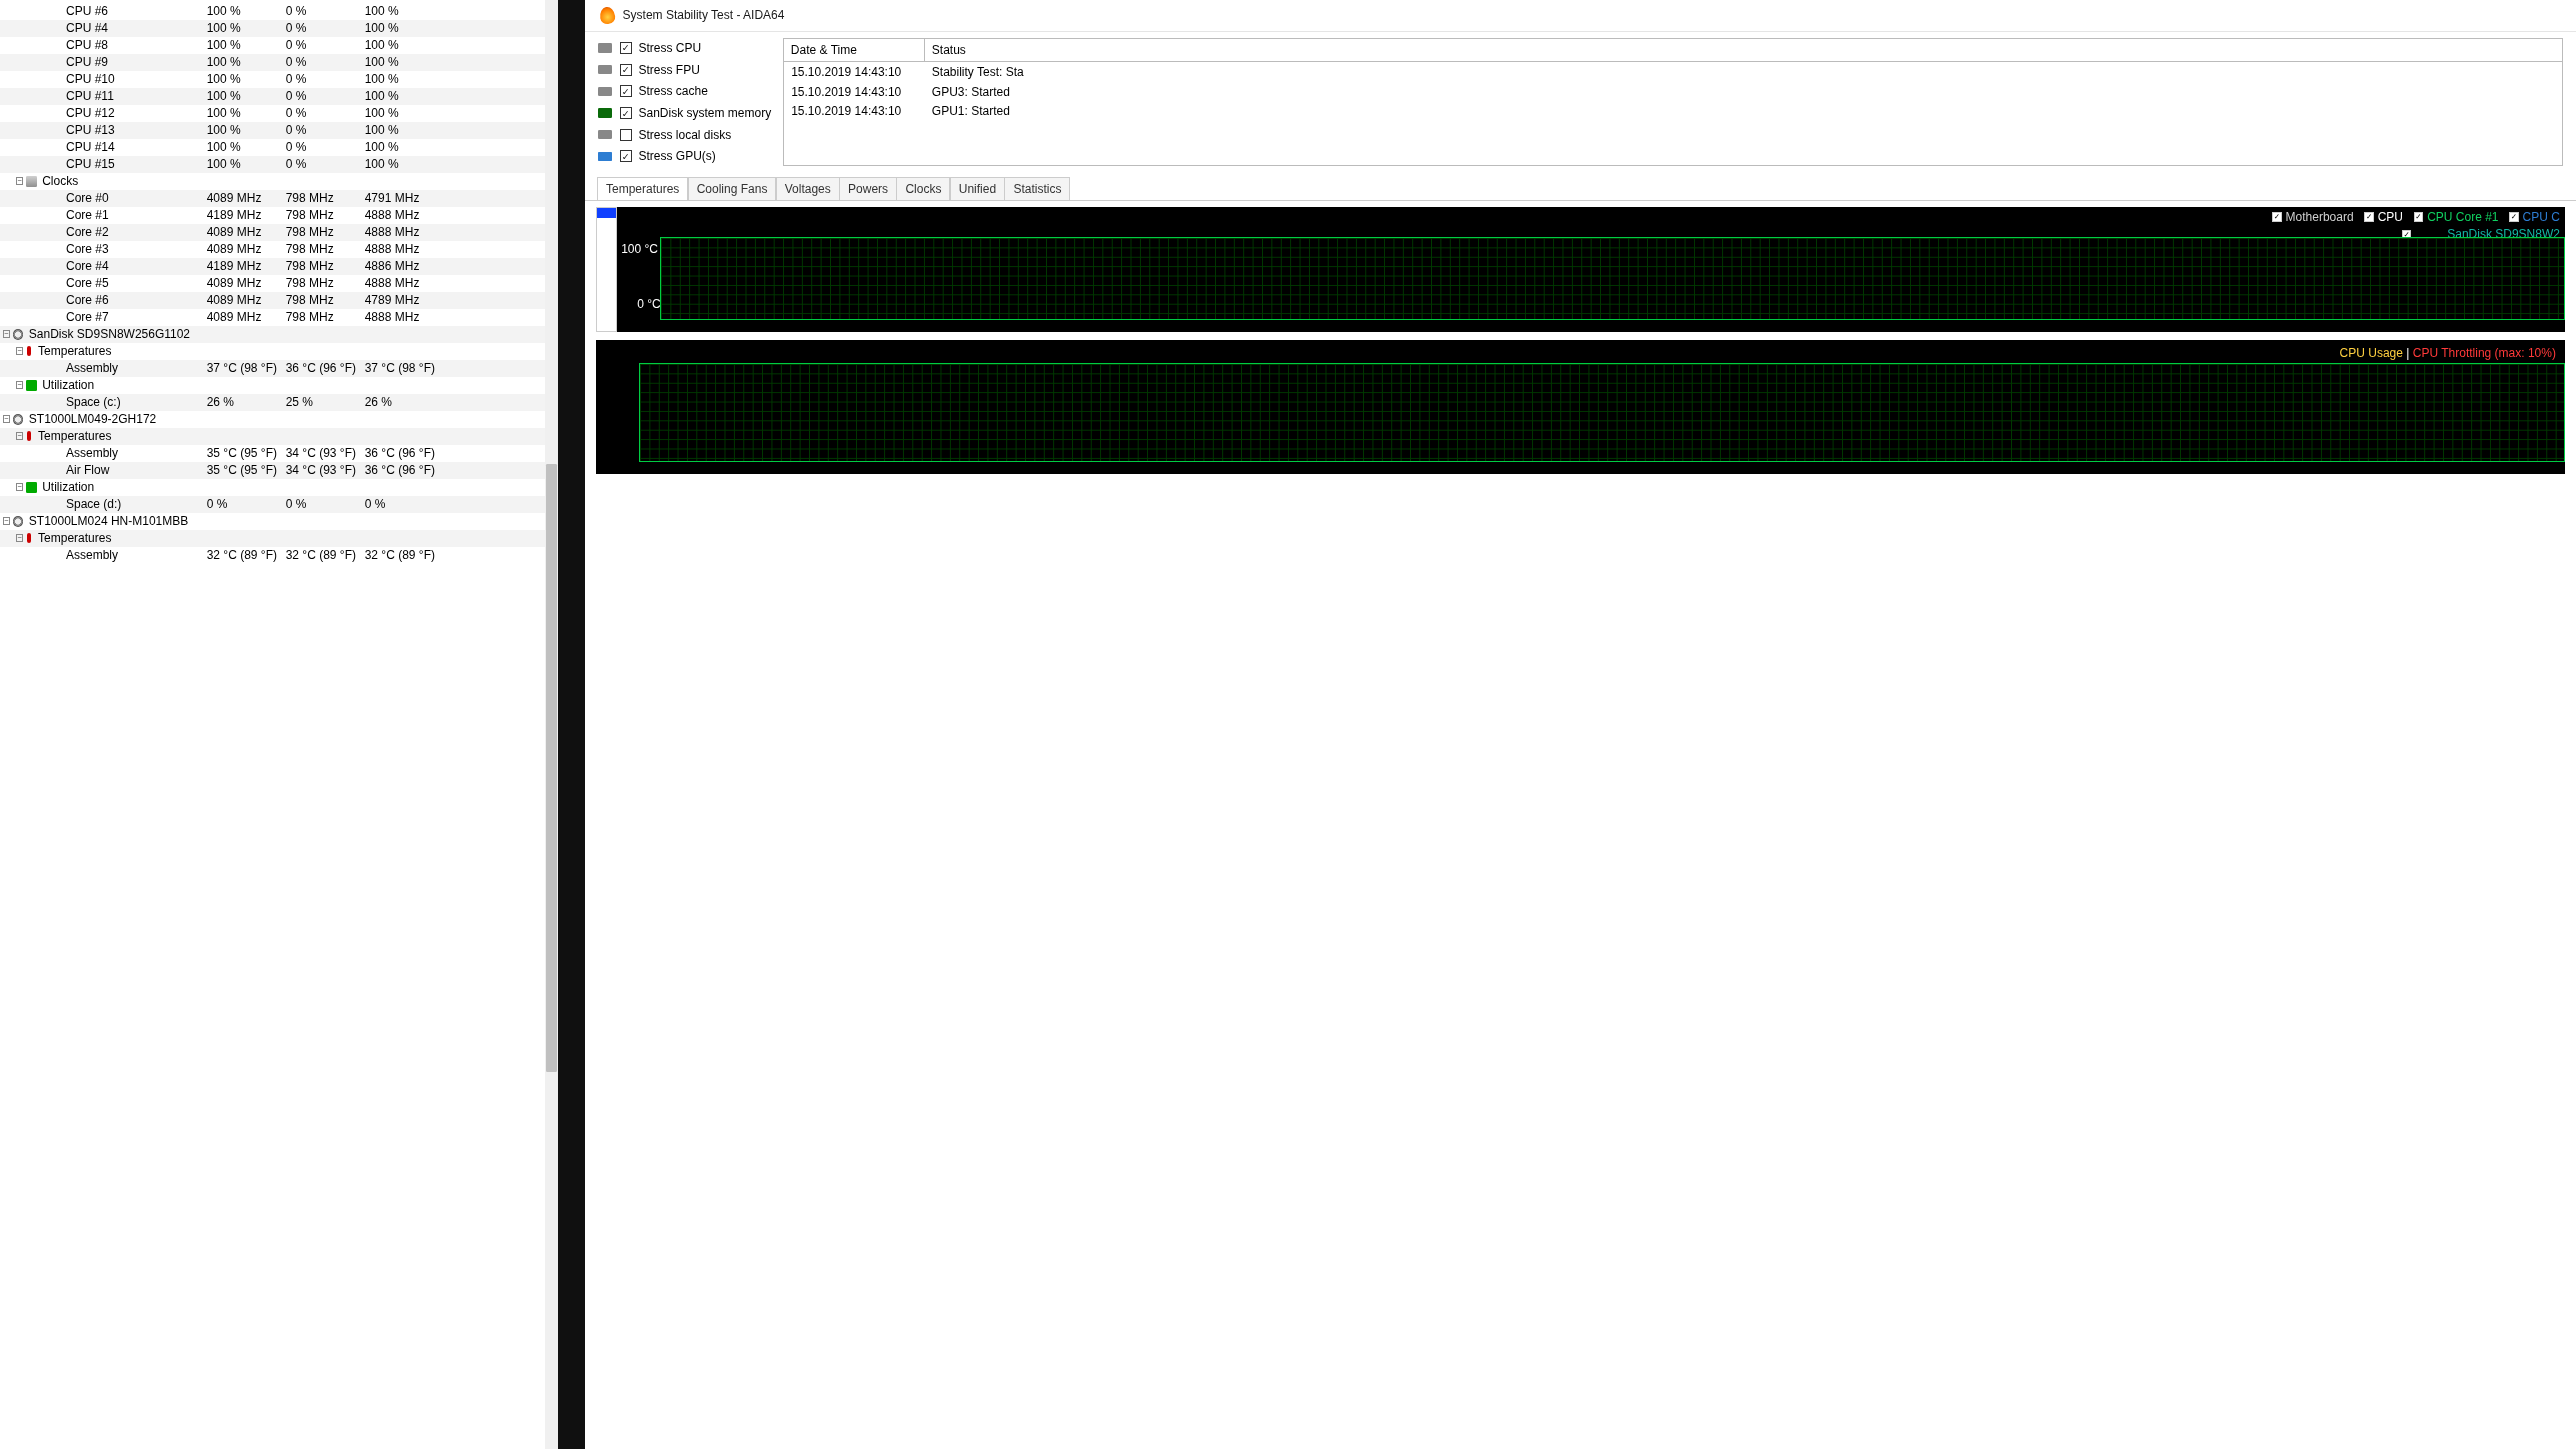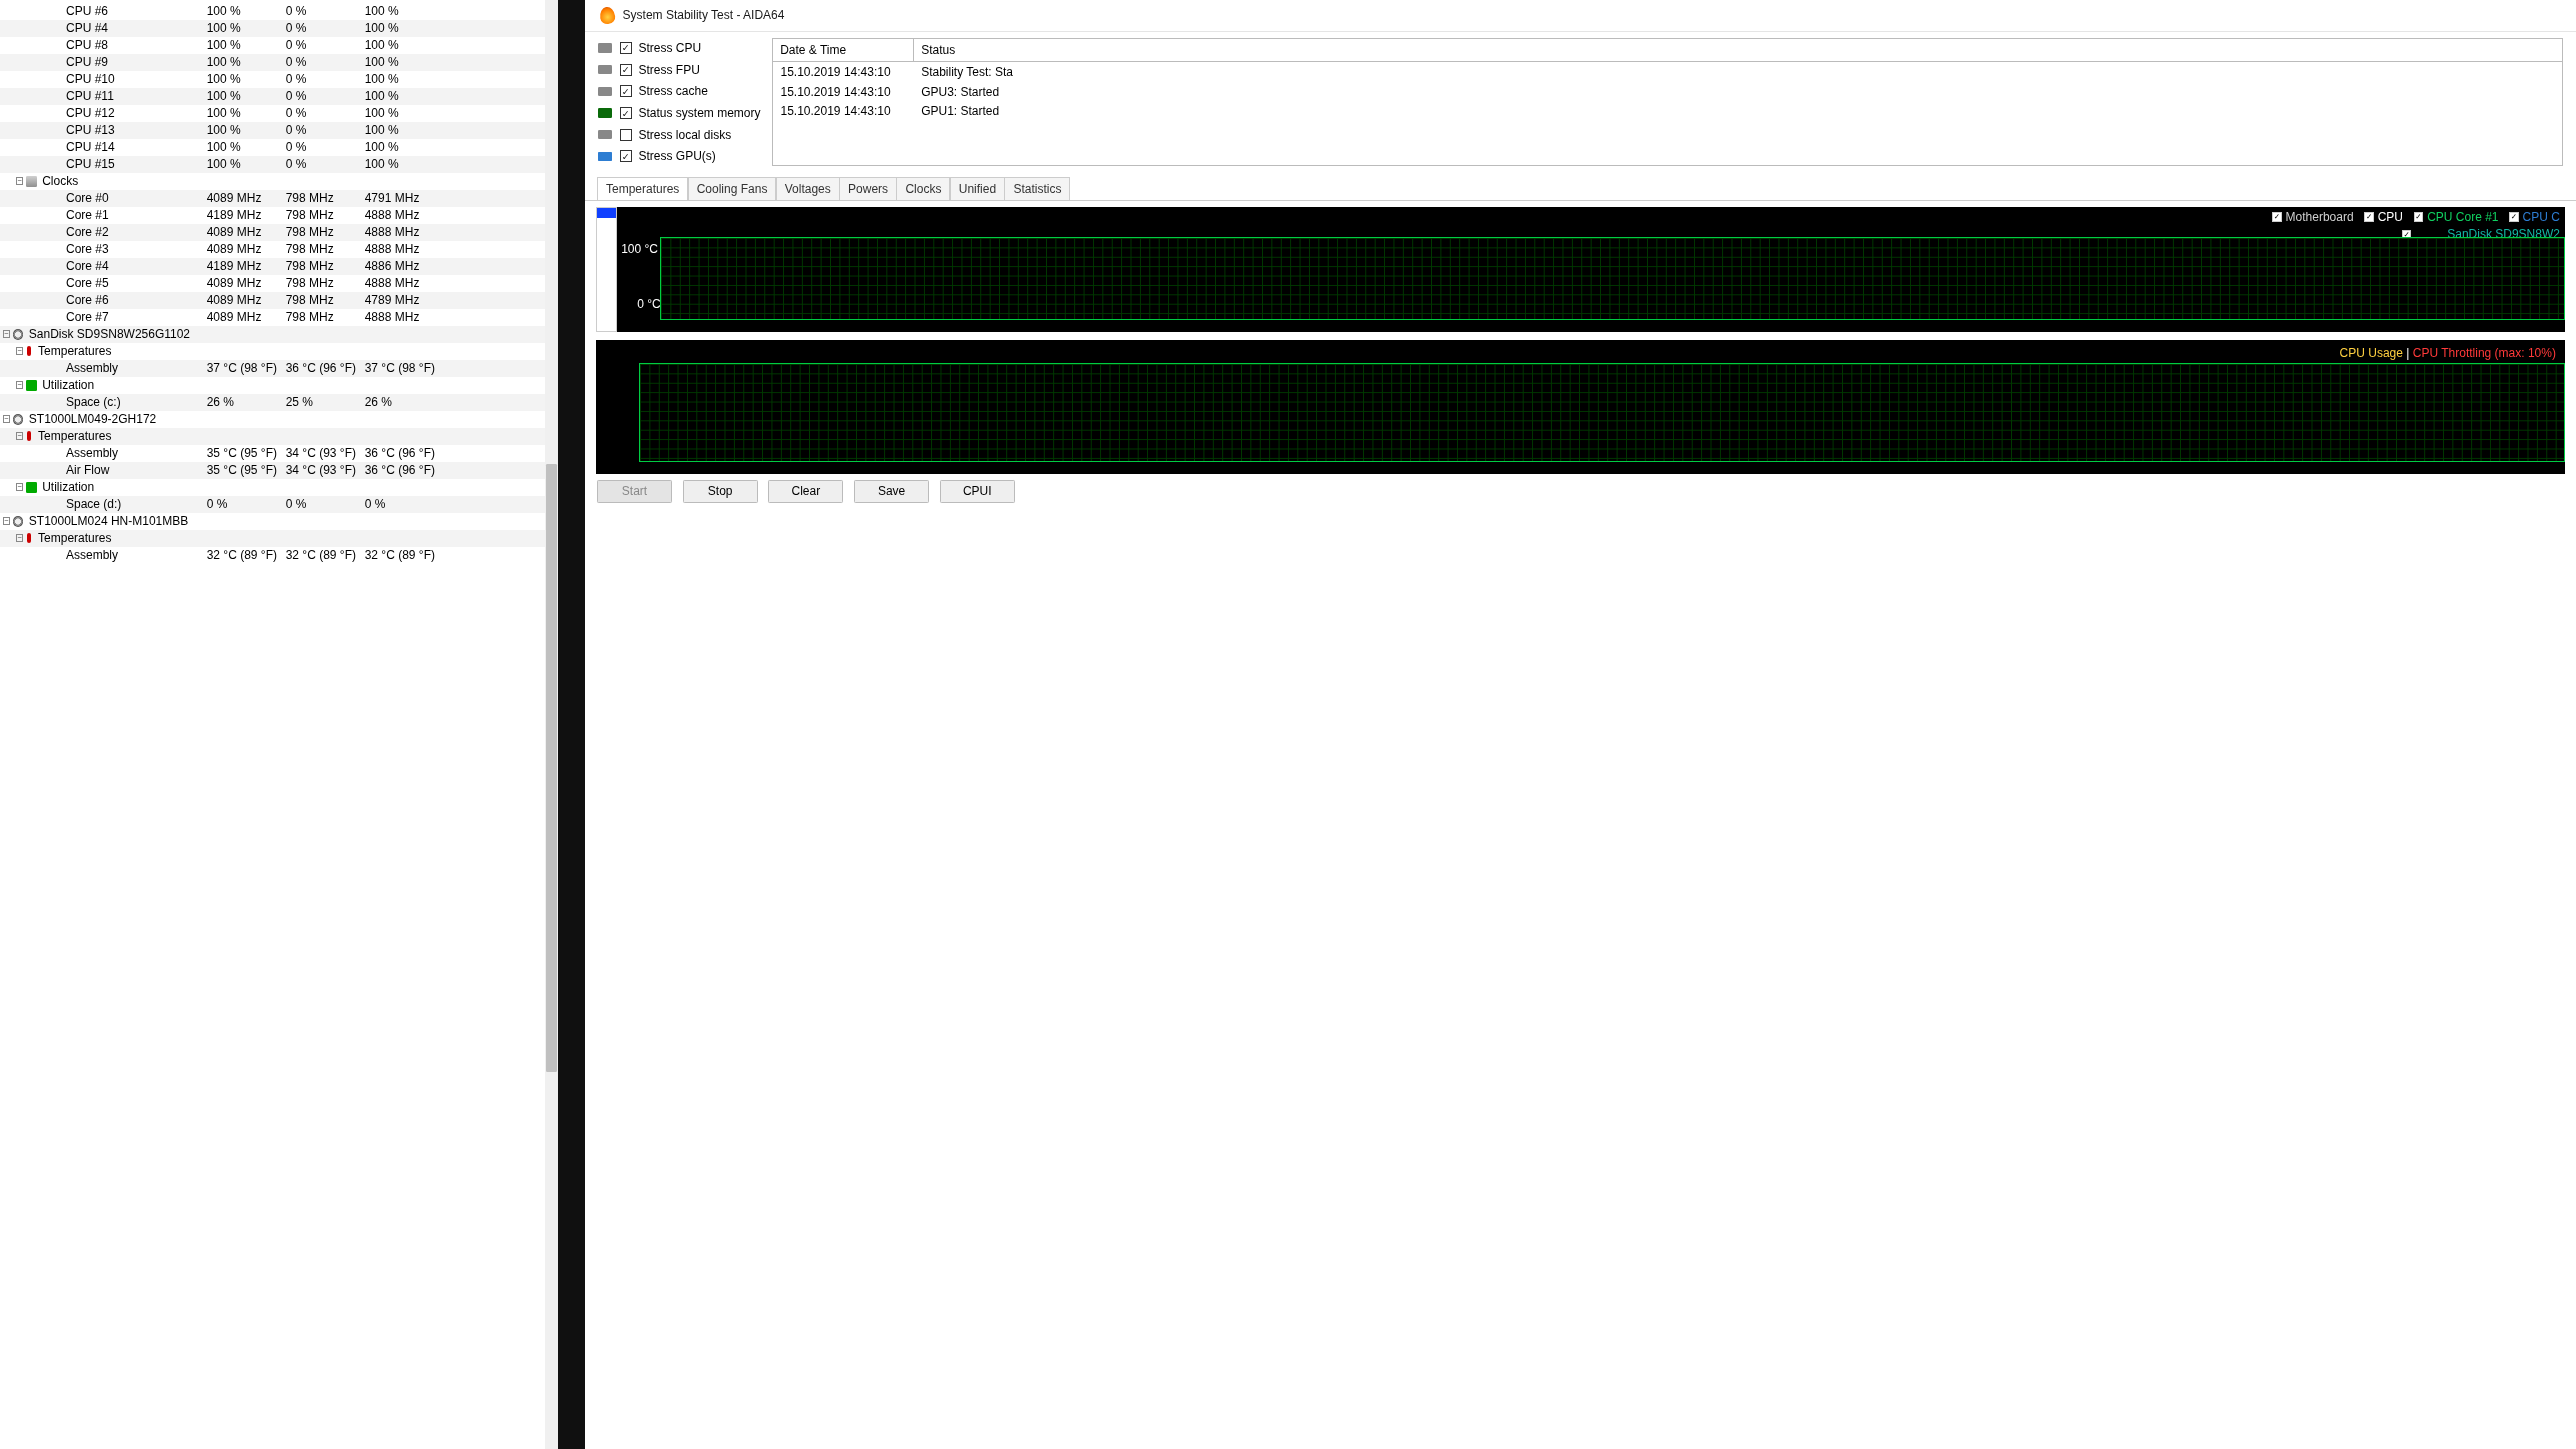--- a/index.html
+++ b/index.html
@@ -425,21 +425,21 @@
             <span>Stress FPU</span>
           </div>
           <div class="chk">
             <span class="hw "></span>
             <span class="box">✓</span>
             <span>Stress cache</span>
           </div>
           <div class="chk">
             <span class="hw ram"></span>
             <span class="box">✓</span>
-            <span>Status system memory</span>
+            <span>SanDisk system memory</span>
           </div>
           <div class="chk">
             <span class="hw "></span>
             <span class="box"></span>
             <span>Stress local disks</span>
           </div>
           <div class="chk">
             <span class="hw gpu"></span>
             <span class="box">✓</span>
             <span>Stress GPU(s)</span>
@@ -517,22 +517,15 @@
           <div class="mid">
             <span class="use">CPU Usage</span><span>  |  </span><span class="thr">CPU Throttling (max: 10%)</span>
           </div>
           <div class="ylab-bot" style="bottom:27px;">0%</div>
           <div class="grid" style="top:23px;"></div>
         </div>
       </div>
     </div>
 
 
-    <div class="btns" id="btns">
-        <div class="btn disabled">Start</div>
-        <div class="btn">Stop</div>
-        <div class="btn">Clear</div>
-        <div class="btn">Save</div>
-        <div class="btn">CPUI</div>
-      </div>
   </div>
 </div>
 
 
 </body></html>

